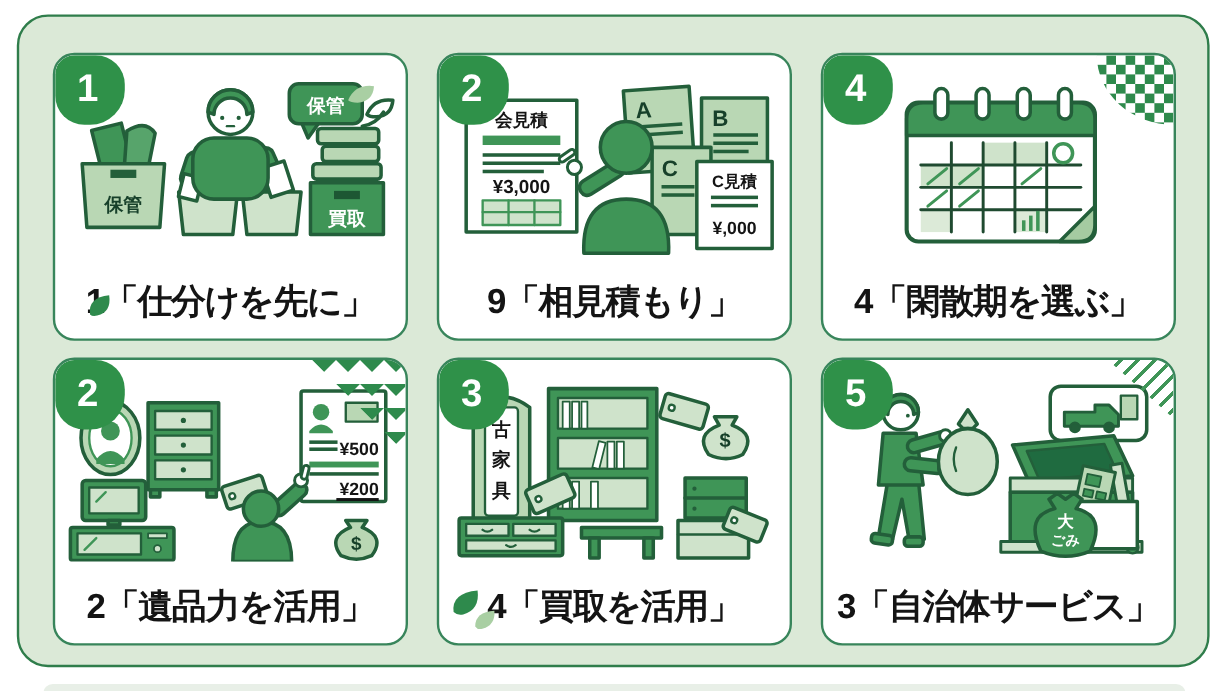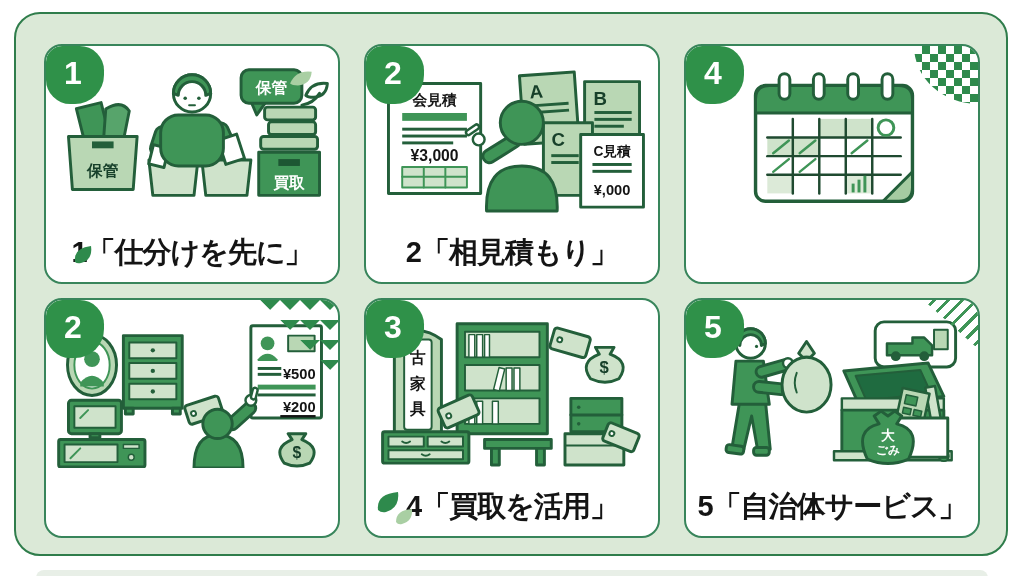--- a/index.html
+++ b/index.html
@@ -183,21 +183,21 @@
 
         <g>
           <rect x="106" y="82" width="42" height="13" rx="6" fill="#3f9557" transform="rotate(-32 127 88)"></rect>
           <circle cx="104" cy="79" r="6" fill="#ffffff" stroke-width="2.5"></circle>
           <rect x="90" y="67" width="15" height="5" rx="2.5" fill="#ffffff" stroke-width="2.5" transform="rotate(-35 97 69)"></rect>
           <path d="M112,152 q-2,-46 36,-46 q38,0 36,46 z" fill="#3f9557"></path>
           <circle cx="148" cy="62" r="22" fill="#3f9557"></circle>
         </g>
       </g>
     </svg>
-    <div class="caption">2「相見積もり」</div>
+    <div class="caption">9「相見積もり」</div>
   </div>
 
   <div class="card c3">
     <div class="badge">4</div>
     <div class="decor-checker"></div>
     <svg class="art" viewBox="0 0 280 155">
       <g fill="none" stroke="#235f3a" stroke-width="3" stroke-linejoin="round" stroke-linecap="round">
         <g>
           <rect x="60" y="24" width="160" height="118" rx="10" fill="#ffffff" stroke-width="3.5"></rect>
           <path d="M60,52 v-14 q0,-14 14,-14 h132 q14,0 14,14 v14 z" fill="#3f9557"></path>
@@ -229,20 +229,21 @@
             <line x1="158" y1="93" x2="174" y2="80"></line>
           </g>
           <circle cx="193" cy="67" r="8" stroke="#3f9557" stroke-width="3"></circle>
           <rect x="158" y="124" width="3" height="9" fill="#3f9557" stroke="none"></rect>
           <rect x="164" y="120" width="3" height="13" fill="#3f9557" stroke="none"></rect>
           <rect x="170" y="116" width="3" height="17" fill="#3f9557" stroke="none"></rect>
           <path d="M220,112 v16 q0,14 -14,14 h-16 z" fill="#a5cba1"></path>
         </g>
       </g>
     </svg>
+    <div class="caption">4「閑散期を選ぶ」</div>
   </div>
 
   <div class="card c4">
     <div class="badge">2</div>
     <svg class="decor-tris" width="78" height="78" viewBox="0 0 78 78">
       <defs>
         <pattern id="triP" width="20" height="20" patternUnits="userSpaceOnUse">
           <polygon points="0,0 20,0 10,10" fill="#2e8a4c"></polygon>
         </pattern>
       </defs>
@@ -311,20 +312,21 @@
           <path d="M140,155 q0,-34 24,-34 q26,0 26,34 z" fill="#3f9557"></path>
           <circle cx="164" cy="110" r="15" fill="#3f9557"></circle>
         </g>
 
         <g>
           <path d="M232,150 q-12,-16 8,-24 l-4,-6 h18 l-4,6 q20,8 8,24 q-13,6 -26,0 z" fill="#b9d7b4"></path>
           <text x="245" y="145" font-size="16" fill="#17402a" text-anchor="middle">$</text>
         </g>
       </g>
     </svg>
+    <div class="caption">2「遺品力を活用」</div>
   </div>
 
   <div class="card c5">
     <div class="badge">3</div>
     <svg class="art" viewBox="0 0 280 155">
       <g fill="none" stroke="#235f3a" stroke-width="3" stroke-linejoin="round" stroke-linecap="round">
 
         <g>
           <path d="M18,24 q24,-18 48,0 l0,100 h-48 z" fill="#b9d7b4"></path>
           <rect x="28" y="24" width="28" height="92" rx="3" fill="#ffffff" stroke-width="2"></rect>
@@ -457,15 +459,15 @@
           <circle cx="61" cy="31" r="1.6" fill="#235f3a" stroke="none"></circle>
         </g>
 
         <g>
           <path d="M104,38 l8,-12 8,12 -4,4 h-8 z" fill="#cfe3cb"></path>
           <ellipse cx="112" cy="70" rx="25" ry="28" fill="#cfe3cb"></ellipse>
           <path d="M102,58 q-4,10 0,20" stroke-width="2"></path>
         </g>
       </g>
     </svg>
-    <div class="caption">5「自治体サービス」</div>
+    <div class="caption">3「自治体サービス」</div>
   </div>
 </div>
 
 </body></html>

